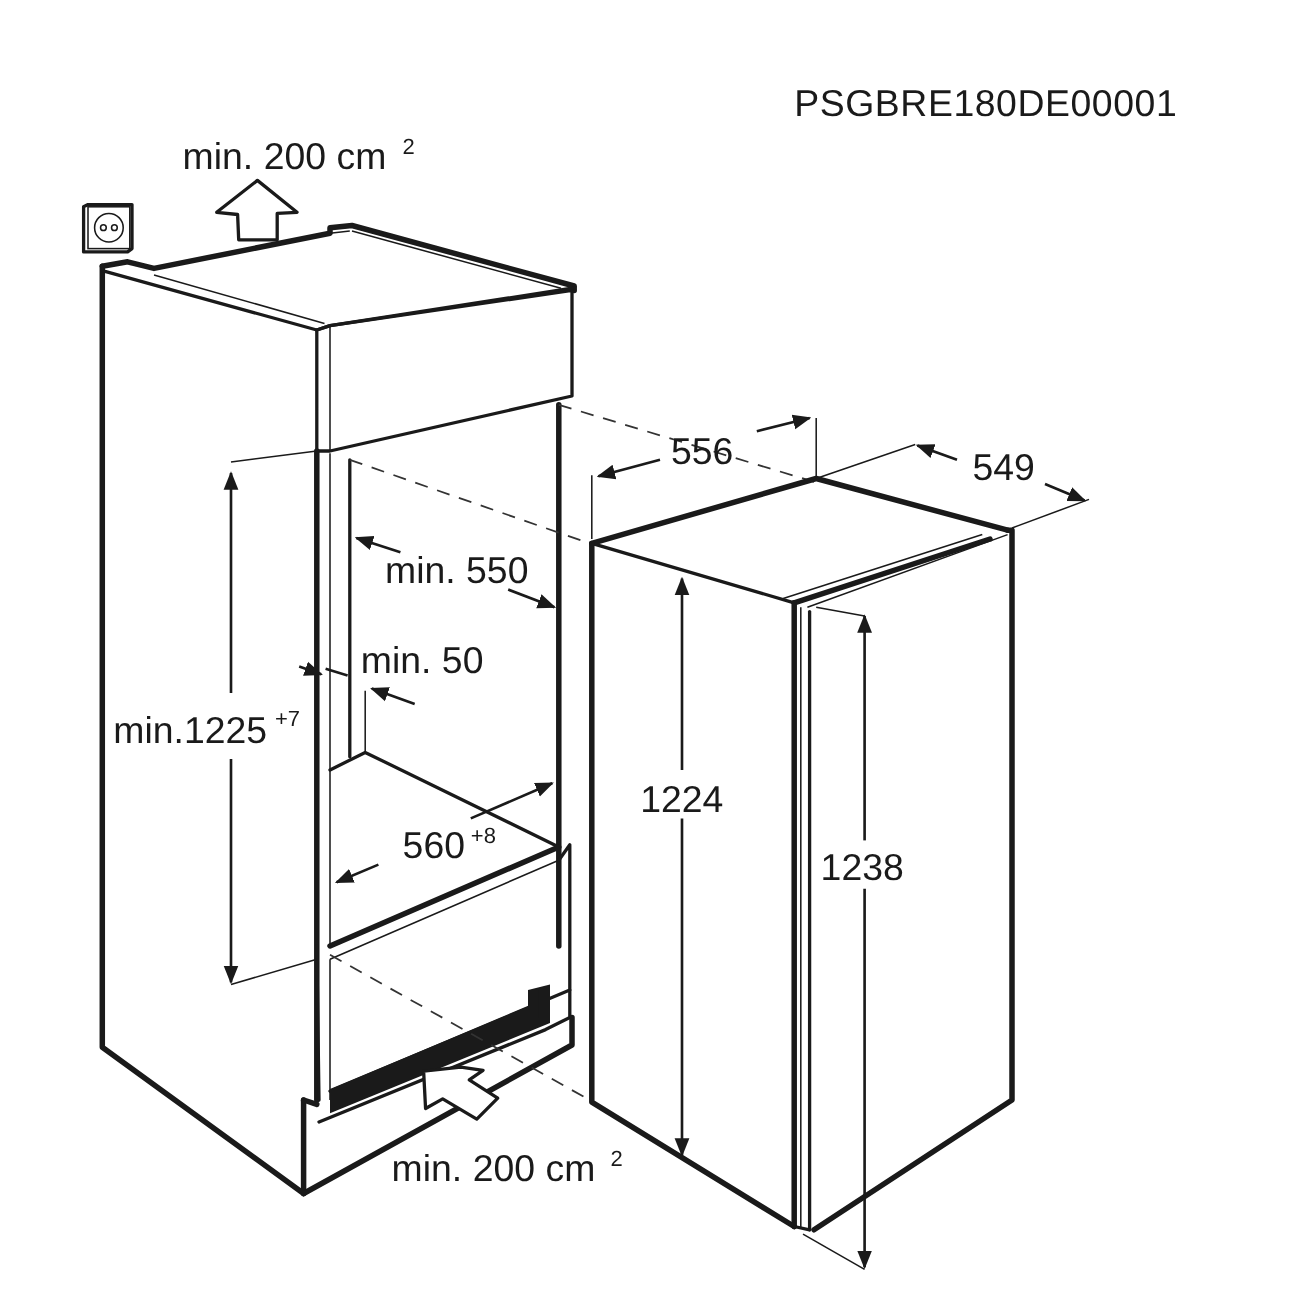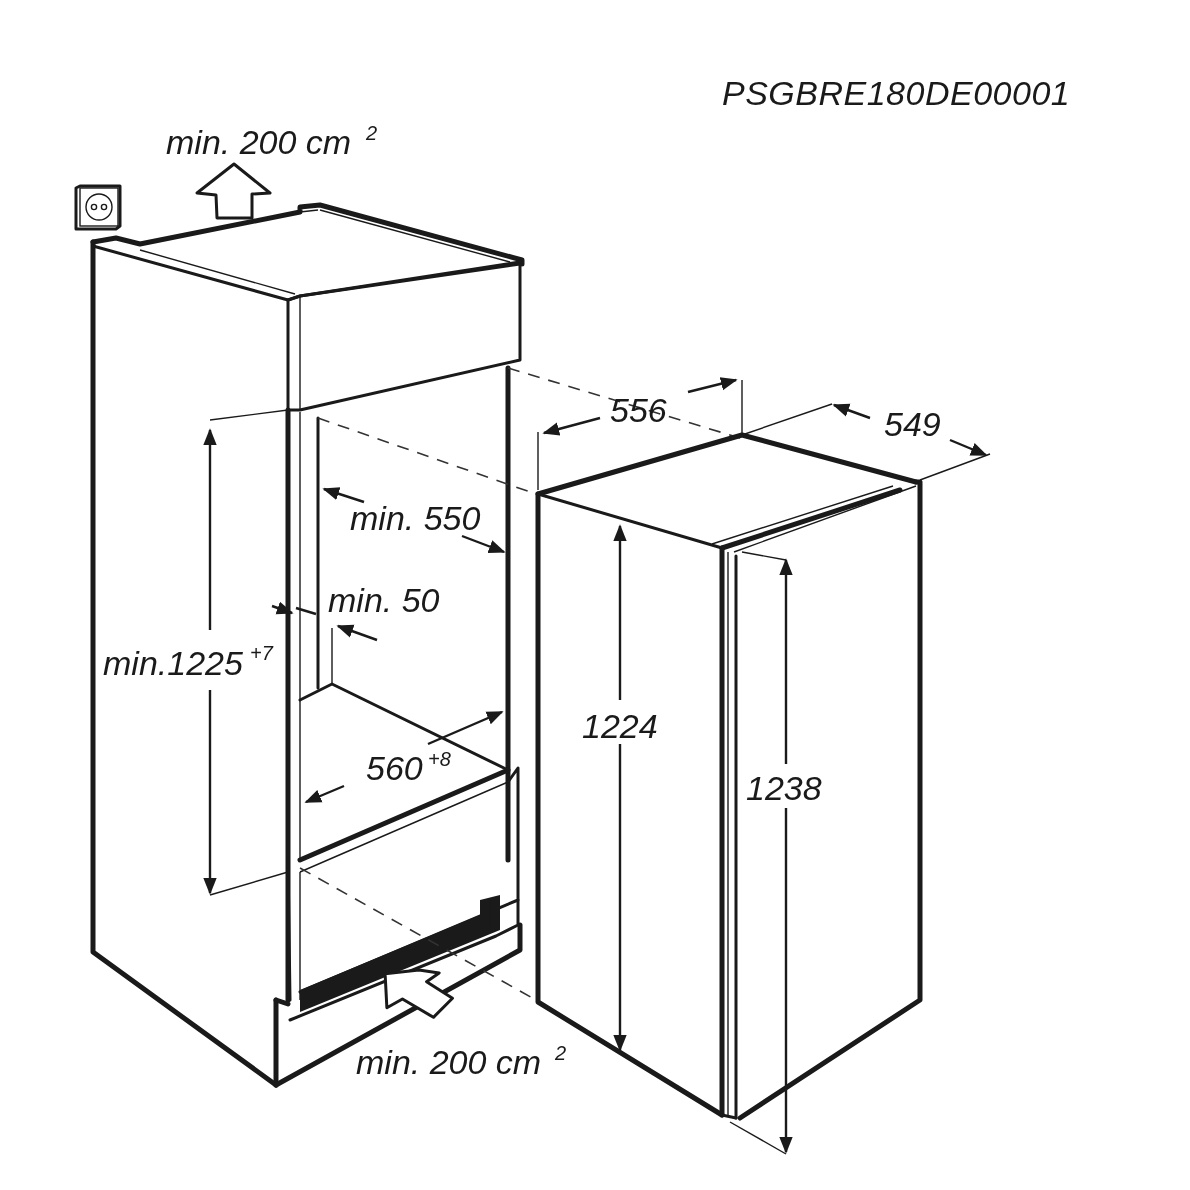--- a/index.html
+++ b/index.html
@@ -1,17 +1,17 @@
 <!DOCTYPE html>
 <html><head>
 <meta charset="utf-8">
 <style>
   html, body { margin: 0; padding: 0; background: #ffffff; }
   body { width: 1190px; height: 1190px; overflow: hidden; position: relative; }
-  #canvas { position: absolute; left: 0; top: 0; width: 1190px; height: 1190px; font-style: italic; }
+  #canvas { position: absolute; left: 0; top: 0; width: 1190px; height: 1190px; }
   svg text {
     font-family: "Liberation Sans", "DejaVu Sans", sans-serif;
     fill: #1a1a1a;
   }
   .lbl { font-size: 34px; }
   .sup { font-size: 20px; }
   .code { font-size: 34px; letter-spacing: 0.5px; }
   .thick { stroke: #1a1a1a; stroke-width: 5; fill: none; stroke-linejoin: round; stroke-linecap: round; }
   .med { stroke: #1a1a1a; stroke-width: 3; fill: none; stroke-linejoin: round; stroke-linecap: round; }
   .thin { stroke: #1a1a1a; stroke-width: 1.4; fill: none; }

